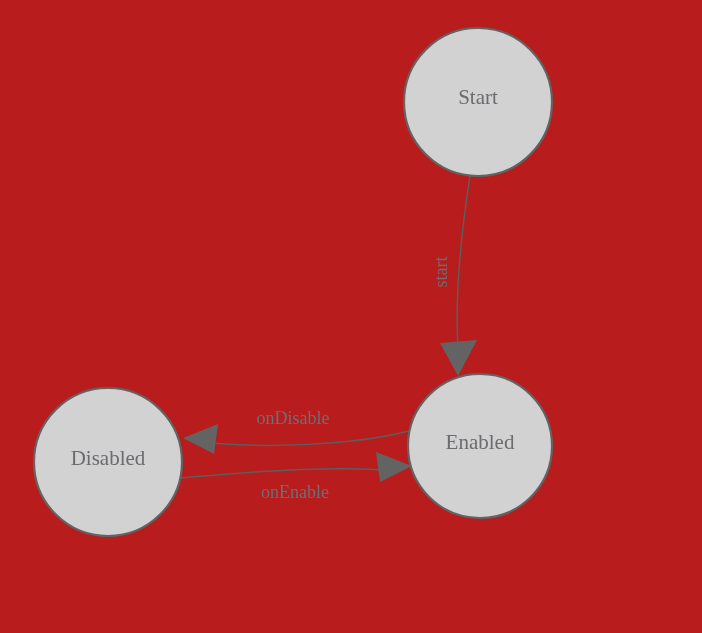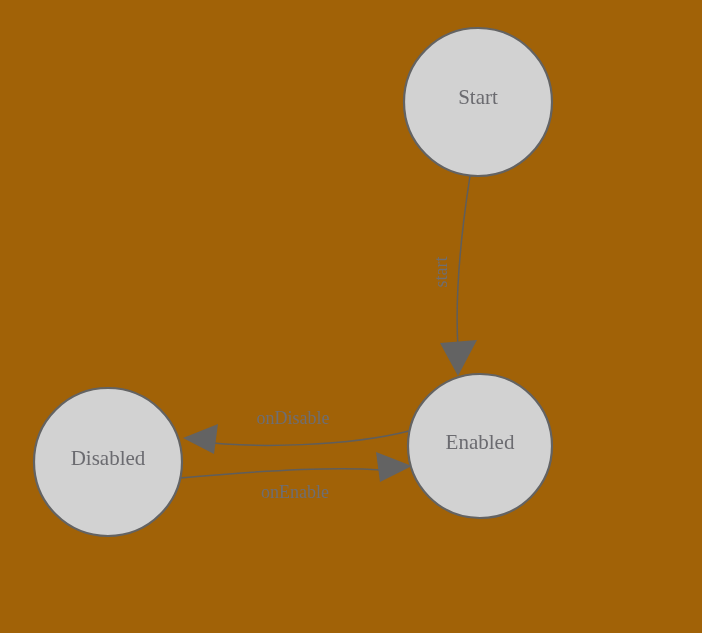--- a/index.html
+++ b/index.html
@@ -11,21 +11,21 @@
   body {
     width: 702px;
     height: 633px;
     overflow: hidden;
     font-family: "Liberation Serif", "DejaVu Serif", serif;
   }
   #diagram-canvas {
     position: relative;
     width: 702px;
     height: 633px;
-    background: #a16207;
+    background: #b91c1c;
   }
   svg.diagram-svg {
     position: absolute;
     top: 0;
     left: 0;
     width: 702px;
     height: 633px;
     display: block;
   }
   .node-circle {

